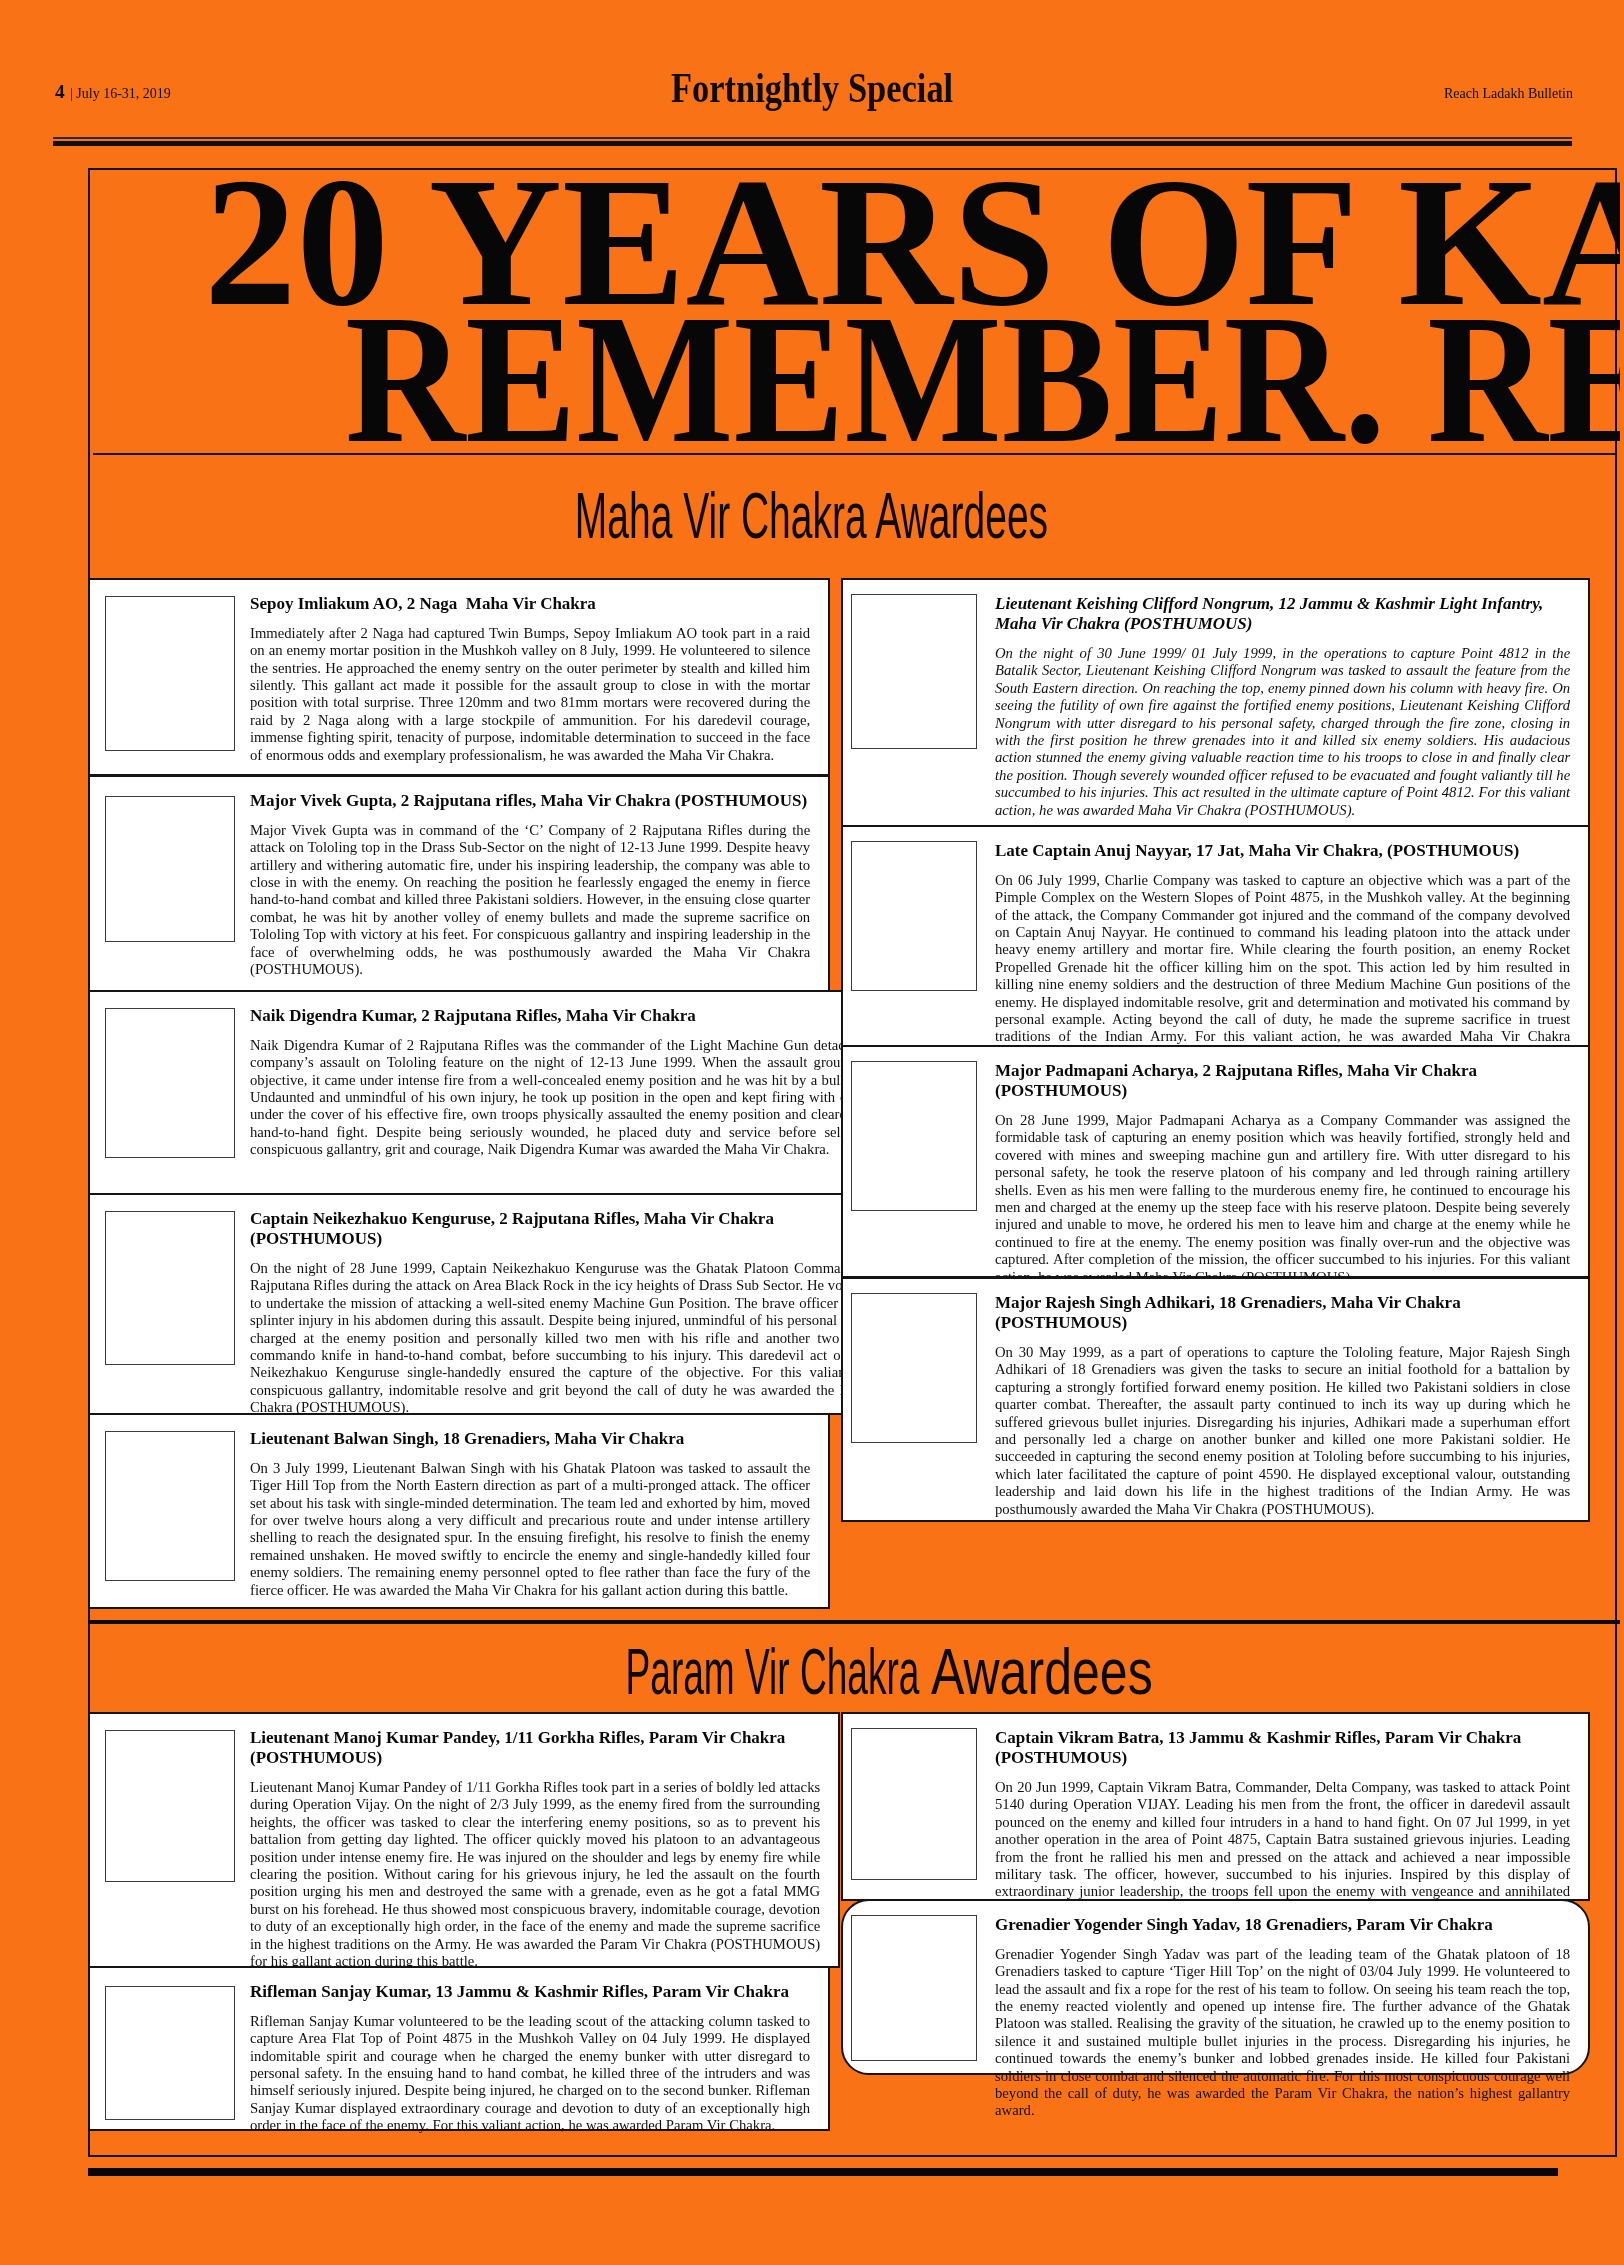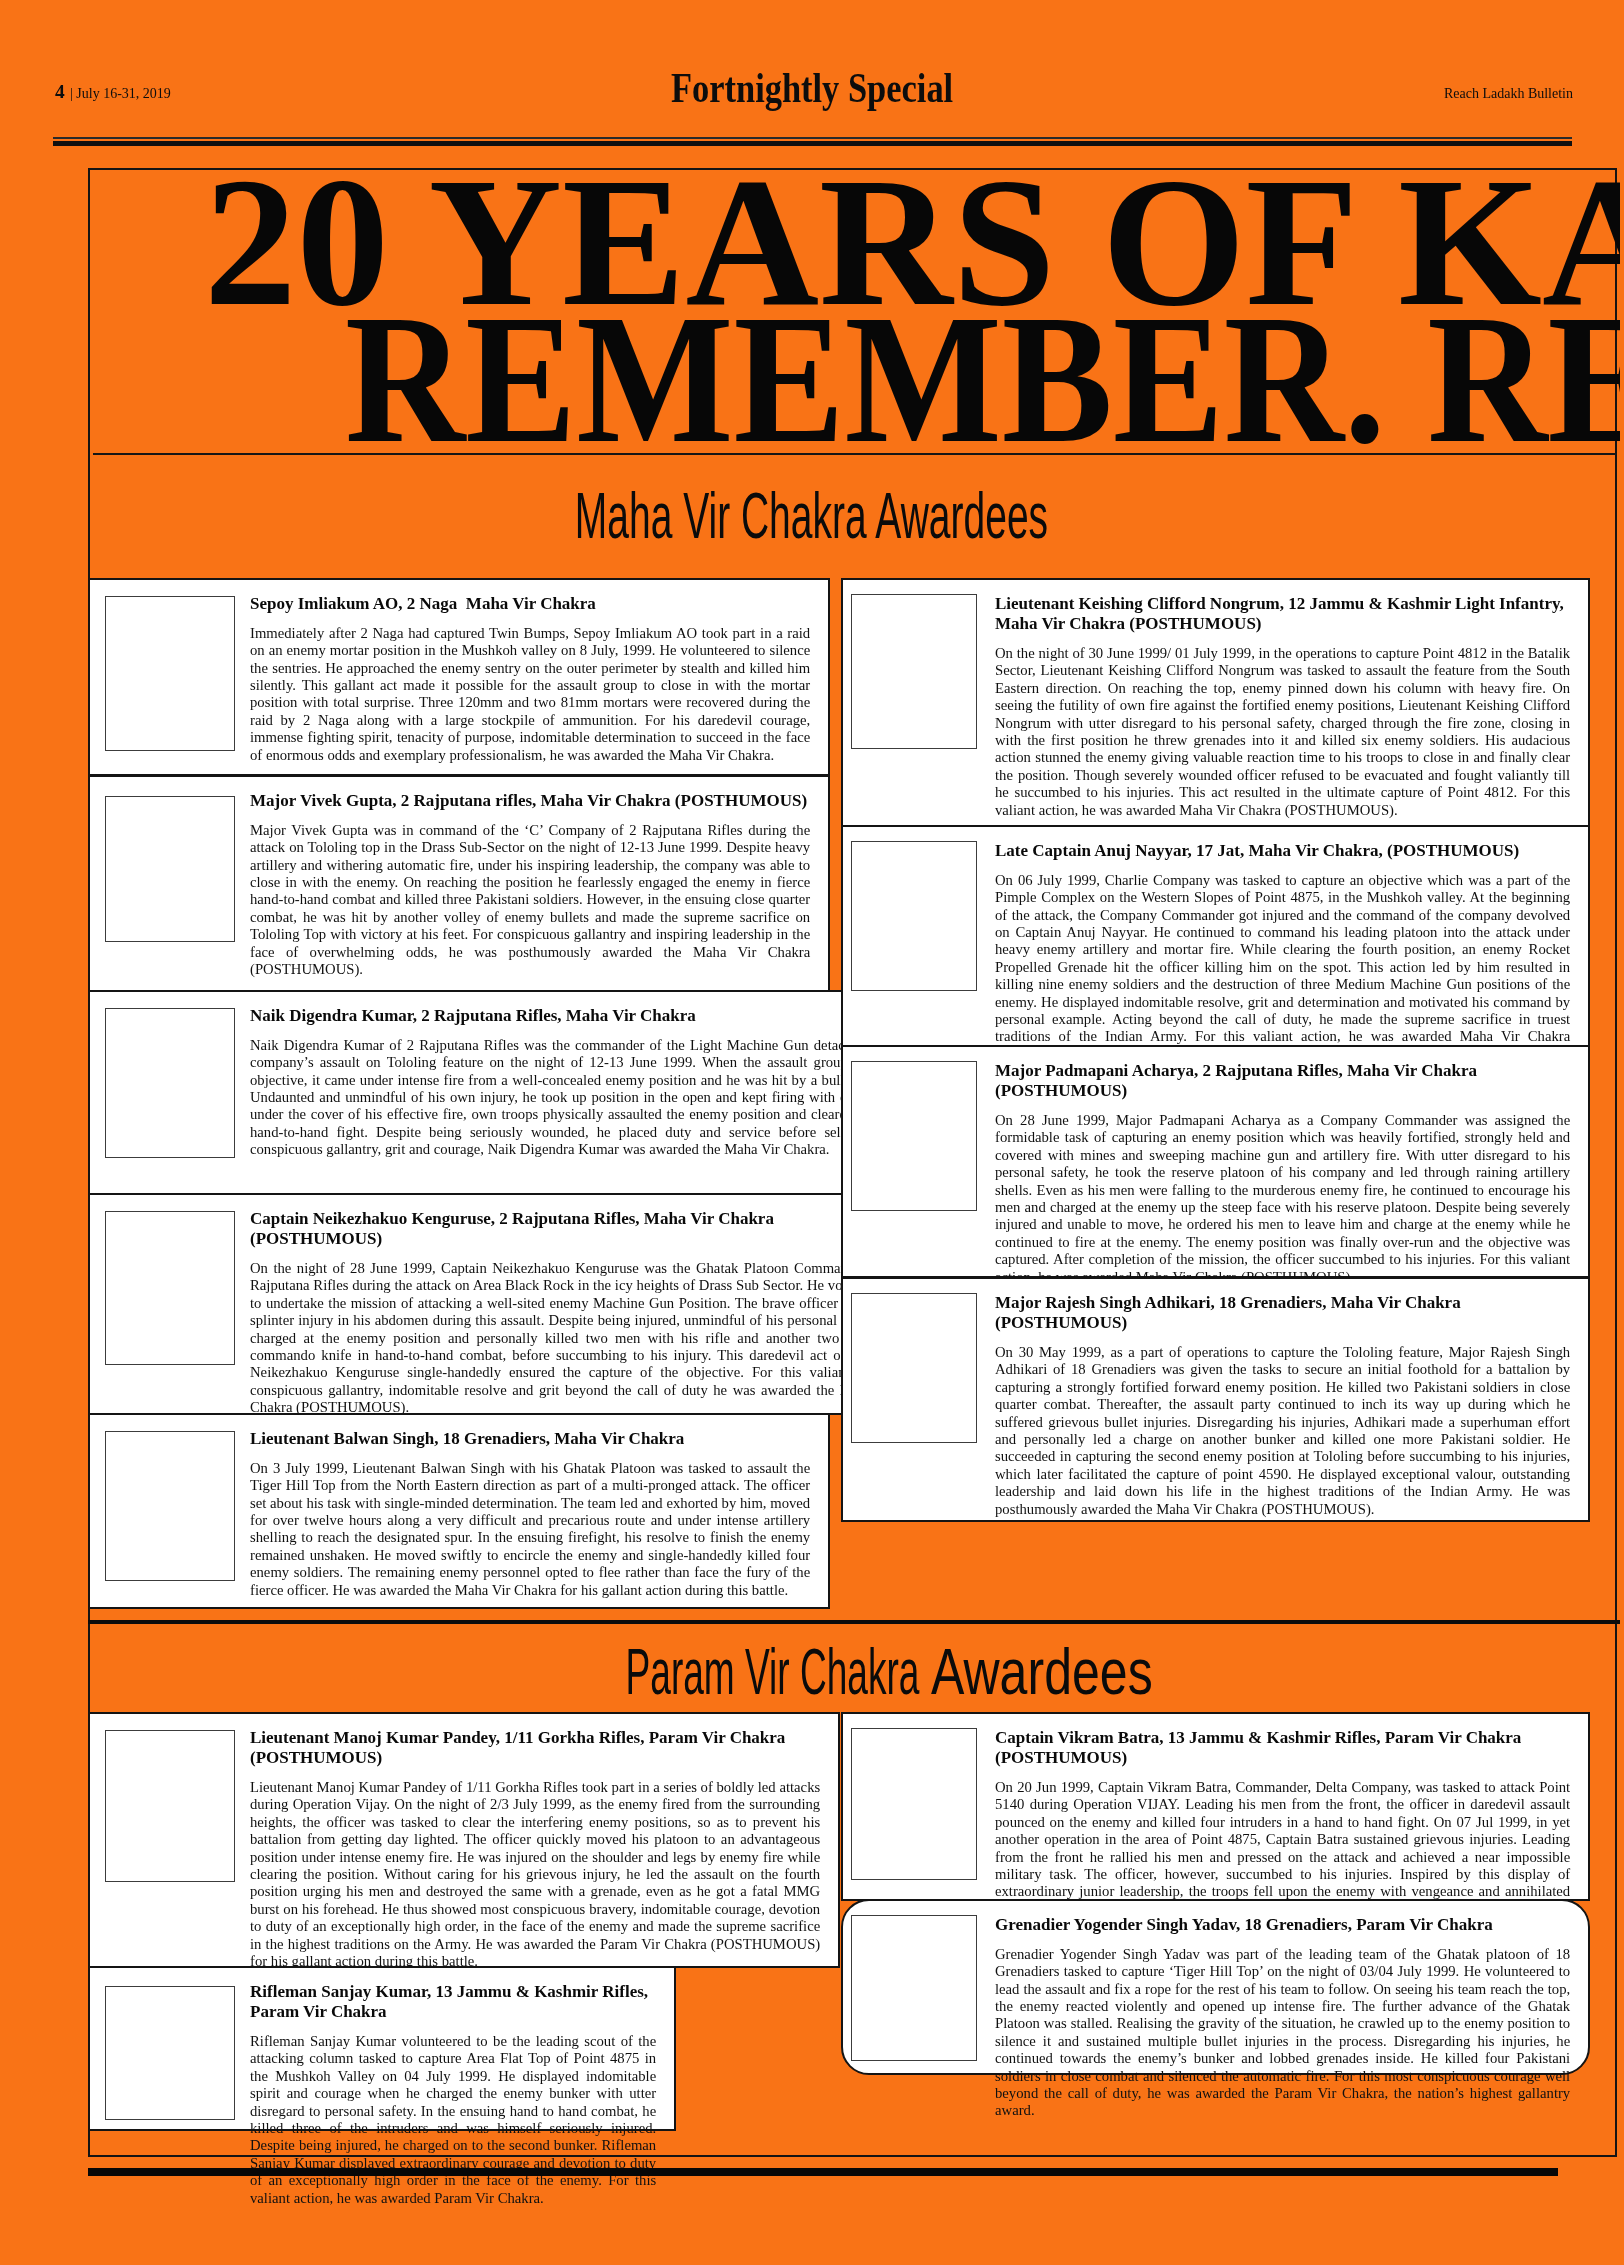--- a/index.html
+++ b/index.html
@@ -121,21 +121,21 @@
   </div>
 
   <div class="article left-col" style="left:88px;top:1413px;width:742px;height:196px;">
     <div class="photo" style="height:150px;"></div>
     <div class="article-text">
       <div class="article-heading">Lieutenant Balwan Singh, 18 Grenadiers, Maha Vir Chakra</div>
       <div class="article-body">On 3 July 1999, Lieutenant Balwan Singh with his Ghatak Platoon was tasked to assault the Tiger Hill Top from the North Eastern direction as part of a multi-pronged attack. The officer set about his task with single-minded determination. The team led and exhorted by him, moved for over twelve hours along a very difficult and precarious route and under intense artillery shelling to reach the designated spur. In the ensuing firefight, his resolve to finish the enemy remained unshaken. He moved swiftly to encircle the enemy and single-handedly killed four enemy soldiers. The remaining enemy personnel opted to flee rather than face the fury of the fierce officer. He was awarded the Maha Vir Chakra for his gallant action during this battle.</div>
     </div>
   </div>
 
-  <div class="article right-col" style="left:841px;top:578px;width:749px;height:319px;">
+  <div class="article right-col" style="left:841px;top:578px;width:749px;height:319px;font-style:italic;">
     <div class="photo" style="height:155px;"></div>
     <div class="article-text">
       <div class="article-heading">Lieutenant Keishing Clifford Nongrum, 12 Jammu &amp; Kashmir Light Infantry, Maha Vir Chakra (POSTHUMOUS)</div>
       <div class="article-body">On the night of 30 June 1999/ 01 July 1999, in the operations to capture Point 4812 in the Batalik Sector, Lieutenant Keishing Clifford Nongrum was tasked to assault the feature from the South Eastern direction. On reaching the top, enemy pinned down his column with heavy fire. On seeing the futility of own fire against the fortified enemy positions, Lieutenant Keishing Clifford Nongrum with utter disregard to his personal safety, charged through the fire zone, closing in with the first position he threw grenades into it and killed six enemy soldiers. His audacious action stunned the enemy giving valuable reaction time to his troops to close in and finally clear the position. Though severely wounded officer refused to be evacuated and fought valiantly till he succumbed to his injuries. This act resulted in the ultimate capture of Point 4812. For this valiant action, he was awarded Maha Vir Chakra (POSTHUMOUS).</div>
     </div>
   </div>
 
   <div class="article right-col" style="left:841px;top:825px;width:749px;height:222px;">
     <div class="photo" style="height:150px;"></div>
     <div class="article-text">
@@ -166,21 +166,21 @@
   </div>
 
   <div class="article left-col" style="left:88px;top:1712px;width:752px;height:256px;">
     <div class="photo" style="height:152px;"></div>
     <div class="article-text">
       <div class="article-heading">Lieutenant Manoj Kumar Pandey, 1/11 Gorkha Rifles, Param Vir Chakra (POSTHUMOUS)</div>
       <div class="article-body">Lieutenant Manoj Kumar Pandey of 1/11 Gorkha Rifles took part in a series of boldly led attacks during Operation Vijay. On the night of 2/3 July 1999, as the enemy fired from the surrounding heights, the officer was tasked to clear the interfering enemy positions, so as to prevent his battalion from getting day lighted. The officer quickly moved his platoon to an advantageous position under intense enemy fire. He was injured on the shoulder and legs by enemy fire while clearing the position. Without caring for his grievous injury, he led the assault on the fourth position urging his men and destroyed the same with a grenade, even as he got a fatal MMG burst on his forehead. He thus showed most conspicuous bravery, indomitable courage, devotion to duty of an exceptionally high order, in the face of the enemy and made the supreme sacrifice in the highest traditions on the Army. He was awarded the Param Vir Chakra (POSTHUMOUS) for his gallant action during this battle.</div>
     </div>
   </div>
 
-  <div class="article left-col" style="left:88px;top:1966px;width:588px;height:165px;">
+  <div class="article left-col" style="left:88px;top:1966px;width:742px;height:165px;">
     <div class="photo" style="height:134px;top:17.6px;"></div>
     <div class="article-text">
       <div class="article-heading">Rifleman Sanjay Kumar, 13 Jammu &amp; Kashmir Rifles, Param Vir Chakra</div>
       <div class="article-body">Rifleman Sanjay Kumar volunteered to be the leading scout of the attacking column tasked to capture Area Flat Top of Point 4875 in the Mushkoh Valley on 04 July 1999. He displayed indomitable spirit and courage when he charged the enemy bunker with utter disregard to personal safety.  In the ensuing hand to hand combat, he killed three of the intruders and was himself seriously injured. Despite being injured, he charged on to the second bunker. Rifleman Sanjay Kumar displayed extraordinary courage and devotion to duty of an exceptionally high order in the face of the enemy. For this valiant action, he was awarded Param Vir Chakra.</div>
     </div>
   </div>
 
   <div class="article right-col" style="left:841px;top:1712px;width:749px;height:189px;">
     <div class="photo" style="height:152px;"></div>
     <div class="article-text">

